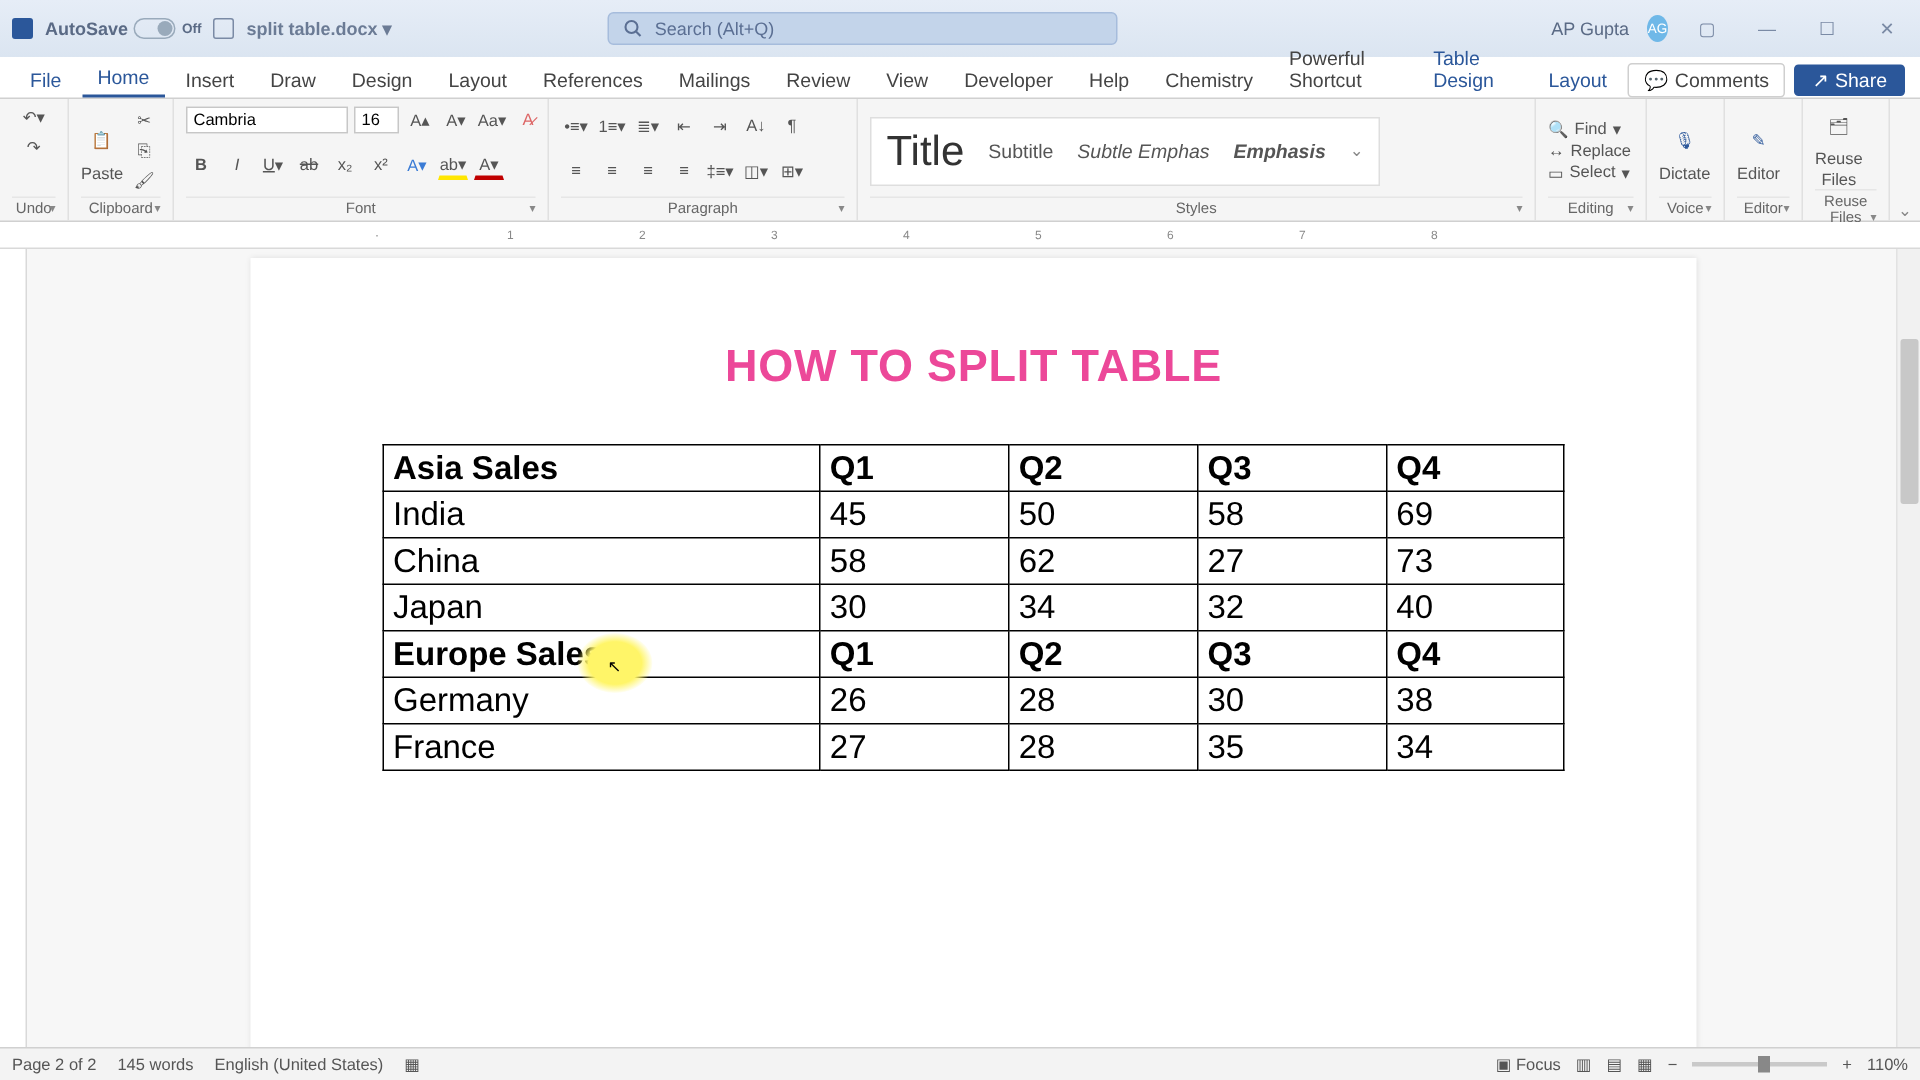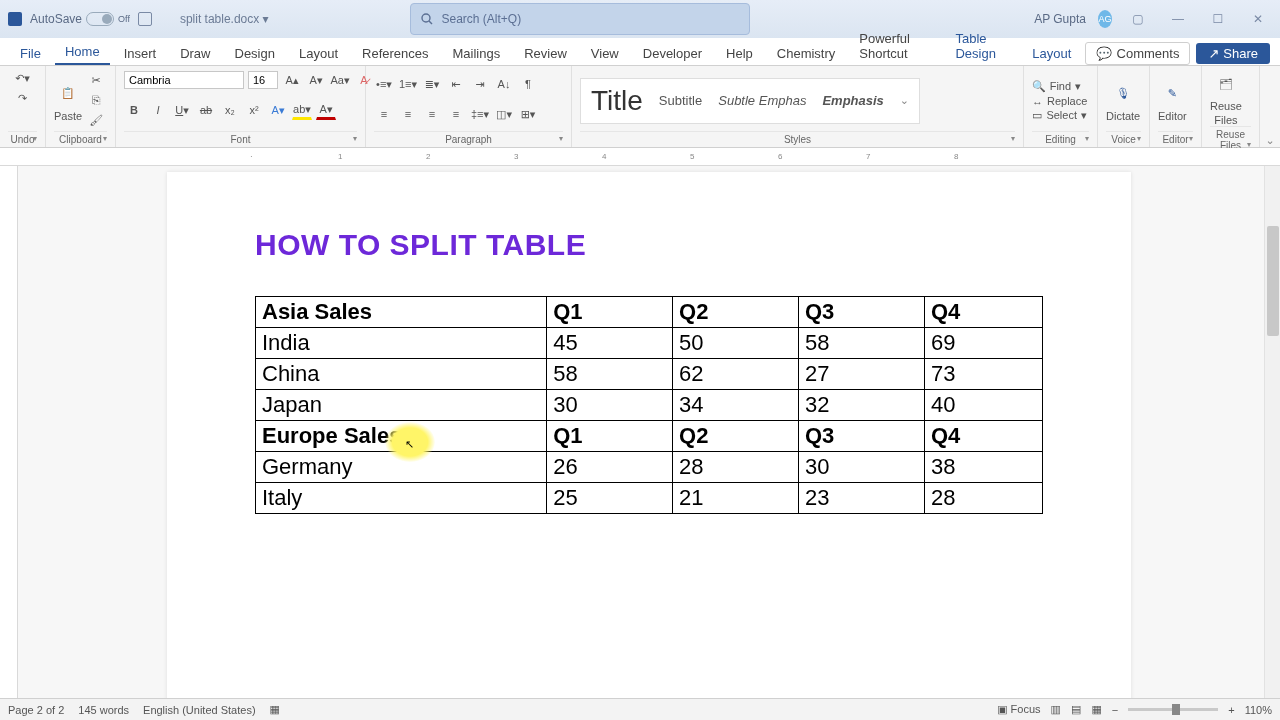--- a/index.html
+++ b/index.html
@@ -1,27 +1,27 @@
 <!DOCTYPE html>
 <html><head>
 <meta charset="utf-8">
 <style>
 * { margin: 0; padding: 0; box-sizing: border-box; font-family: 'Segoe UI', Tahoma, sans-serif; }
 body { background: #fff; width: 1280px; height: 720px; overflow: hidden; position: relative; }
 
 
 .titlebar { height: 38px; background: linear-gradient(#e6edf7,#dbe5f1); display: flex; align-items: center; padding: 0 8px; color: #5a6a85; font-size: 12px; }
-.tb-left { display: flex; align-items: center; gap: 8px; }
+.tb-left { display: flex; align-items: center; gap: 8px; font-weight: bold; }
 .app-icon { width: 14px; height: 14px; background: #2b579a; border-radius: 2px; }
 .autosave { display: flex; align-items: center; gap: 4px; }
 .toggle { width: 28px; height: 14px; border: 1px solid #9ab; border-radius: 7px; position: relative; }
 .toggle::after { content: ""; position: absolute; right: 1px; top: 1px; width: 10px; height: 10px; background: #9ab; border-radius: 50%; }
 .tb-save { width: 14px; height: 14px; border: 1px solid #7a8aa5; border-radius: 2px; }
-.doc-name { margin-left: 20px; color: #6b7b95; text-align: center; }
-.search-box { margin: 0 auto; width: 340px; height: 32px; background: #c3d4ea; border: 1px solid #a6bcdc; border-radius: 4px; display: flex; align-items: center; padding: 0 10px; color: #5b6f93; gap: 8px; }
+.doc-name { margin-left: 0; color: #6b7b95; text-align: center; }
+.search-box { margin: 0 auto; width: 340px; height: 22px; background: #c3d4ea; border: 1px solid #a6bcdc; border-radius: 4px; display: flex; align-items: center; padding: 0 10px; color: #5b6f93; gap: 8px; }
 .tb-right { display: flex; align-items: center; gap: 12px; margin-left: auto; }
 .avatar { width: 14px; height: 18px; background: #6fb8e8; border-radius: 50%; color: #fff; font-size: 9px; display: flex; align-items: center; justify-content: center; }
 .win-btn { width: 28px; height: 28px; display: flex; align-items: center; justify-content: center; color: #7a8aa5; }
 
 
 .tabs { height: 28px; background: #fff; border-bottom: 1px solid #d0d0d0; display: flex; align-items: flex-end; padding: 0 10px; gap: 4px; font-size: 13px; }
 .tab { padding: 4px 10px; color: #444; cursor: pointer; }
 .tab.file { color: #2b579a; }
 .tab.active { color: #2b579a; border-bottom: 2px solid #2b579a; }
 .tab.ctx { color: #2b579a; }
@@ -53,21 +53,21 @@
 
 
 .ruler { height: 18px; background: #fff; border-bottom: 1px solid #d9d9d9; position: relative; font-size: 8px; color: #888; display: flex; align-items: center; }
 .ruler-v { width: 18px; background: #fff; border-right: 1px solid #d9d9d9; }
 .ruler-num { position: absolute; }
 
 
 .doc-wrap { display: flex; height: 540px; background: #f0f0f0; }
 .page-area { flex: 1; overflow: hidden; background: #f7f7f7; display: flex; justify-content: center; }
 .page { width: 964px; background: #fff; margin-top: 6px; box-shadow: 0 0 4px rgba(0,0,0,.1); padding: 56px 88px; font-family: Cambria, Georgia, serif; position: relative; }
-.doc-title { font-size: 30px; font-weight: 700; text-align: left; letter-spacing: .5px; color: #6d28d9; margin-bottom: 34px; }
+.doc-title { font-size: 30px; font-weight: 700; text-align: center; letter-spacing: .5px; color: #ec4899; margin-bottom: 34px; }
 table.sales { border-collapse: collapse; width: 100%; font-size: 22px; }
 table.sales td, table.sales th { border: 1px solid #000; padding: 2px 6px; text-align: left; font-weight: 400; }
 table.sales th { font-weight: 700; }
 .hl-spot { position: absolute; width: 50px; height: 40px; background: radial-gradient(ellipse, #fff568 0%, #fff568 50%, rgba(255,245,104,0) 72%); border-radius: 50%; }
 .cursor-arrow { position: absolute; font-size: 11px; color: #000; }
 
 
 .statusbar { position: absolute; bottom: 0; left: 0; right: 0; height: 22px; background: #f3f3f3; border-top: 1px solid #d0d0d0; display: flex; align-items: center; font-size: 11px; color: #555; padding: 0 8px; gap: 14px; }
 .sb-right { margin-left: auto; display: flex; align-items: center; gap: 10px; }
 .zoom-track { width: 90px; height: 3px; background: #c9c9c9; position: relative; }
@@ -157,21 +157,21 @@
         <span class="ico">✂</span>
         <span class="ico">⎘</span>
         <span class="ico">🖌</span>
       </div>
     </div>
     <div class="group-label">Clipboard</div>
   </div>
   <div class="group" style="width:250px">
     <div class="group-body" style="flex-direction:column;align-items:flex-start">
       <div class="font-row">
-        <input class="sel" style="width: 120px;" value="Cambria">
+        <input class="sel" style="width: 108px;" value="Cambria">
         <input class="sel" style="width: 30px;" value="16">
         <span class="fmt-btn">A▴</span>
         <span class="fmt-btn">A▾</span>
         <span class="fmt-btn">Aa▾</span>
         <span class="fmt-btn" style="color:#d66">A̷</span>
       </div>
       <div class="fmt-row">
         <span class="fmt-btn">
             <b>B</b>
           </span>
@@ -325,25 +325,25 @@
           <th>Q4</th>
         </tr>
         <tr>
               <td>Germany</td>
               <td>26</td>
               <td>28</td>
               <td>30</td>
               <td>38</td>
             </tr>
         <tr>
-              <td>Italy</td>
-              <td>25</td>
-              <td>21</td>
-              <td>23</td>
+              <td>France</td>
+              <td>27</td>
               <td>28</td>
+              <td>35</td>
+              <td>34</td>
             </tr>
       </tbody>
         </table>
       <div class="hl-spot" style="left:218px;top:250px"></div>
       <div class="cursor-arrow" style="left:238px;top:266px">↖</div>
     </div>
   </div>
 </div>
 
 <div class="vscroll">

